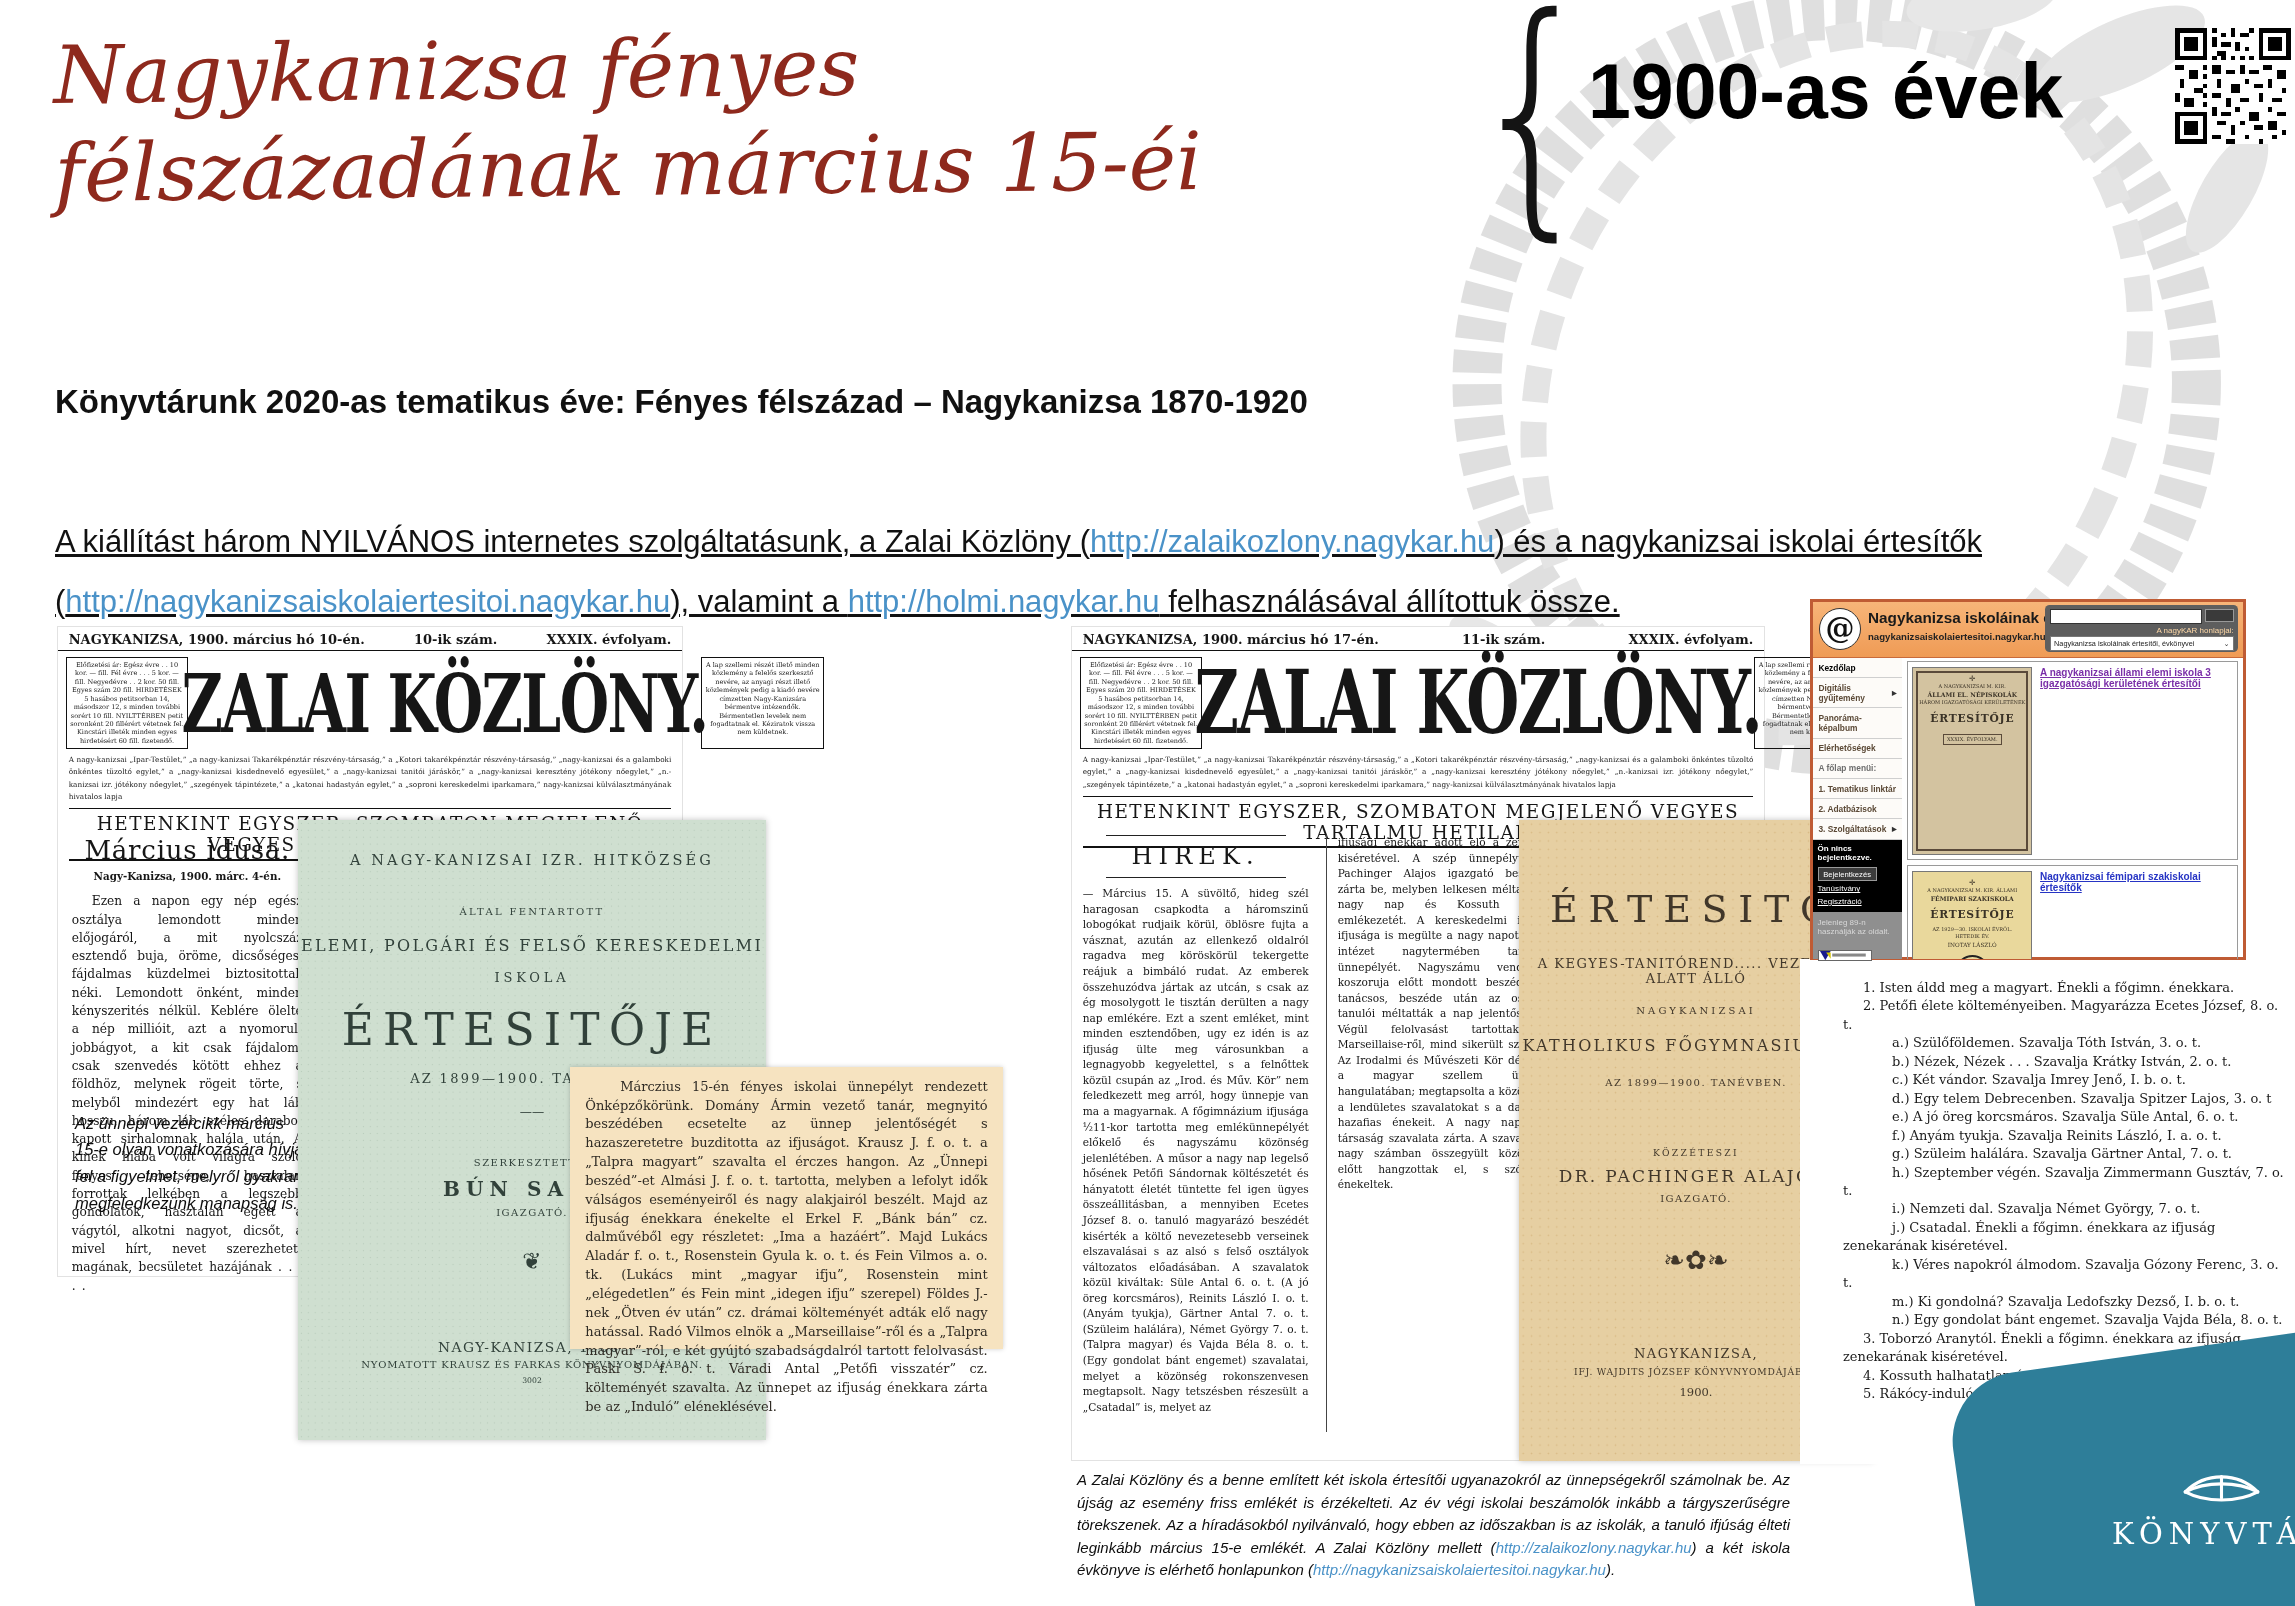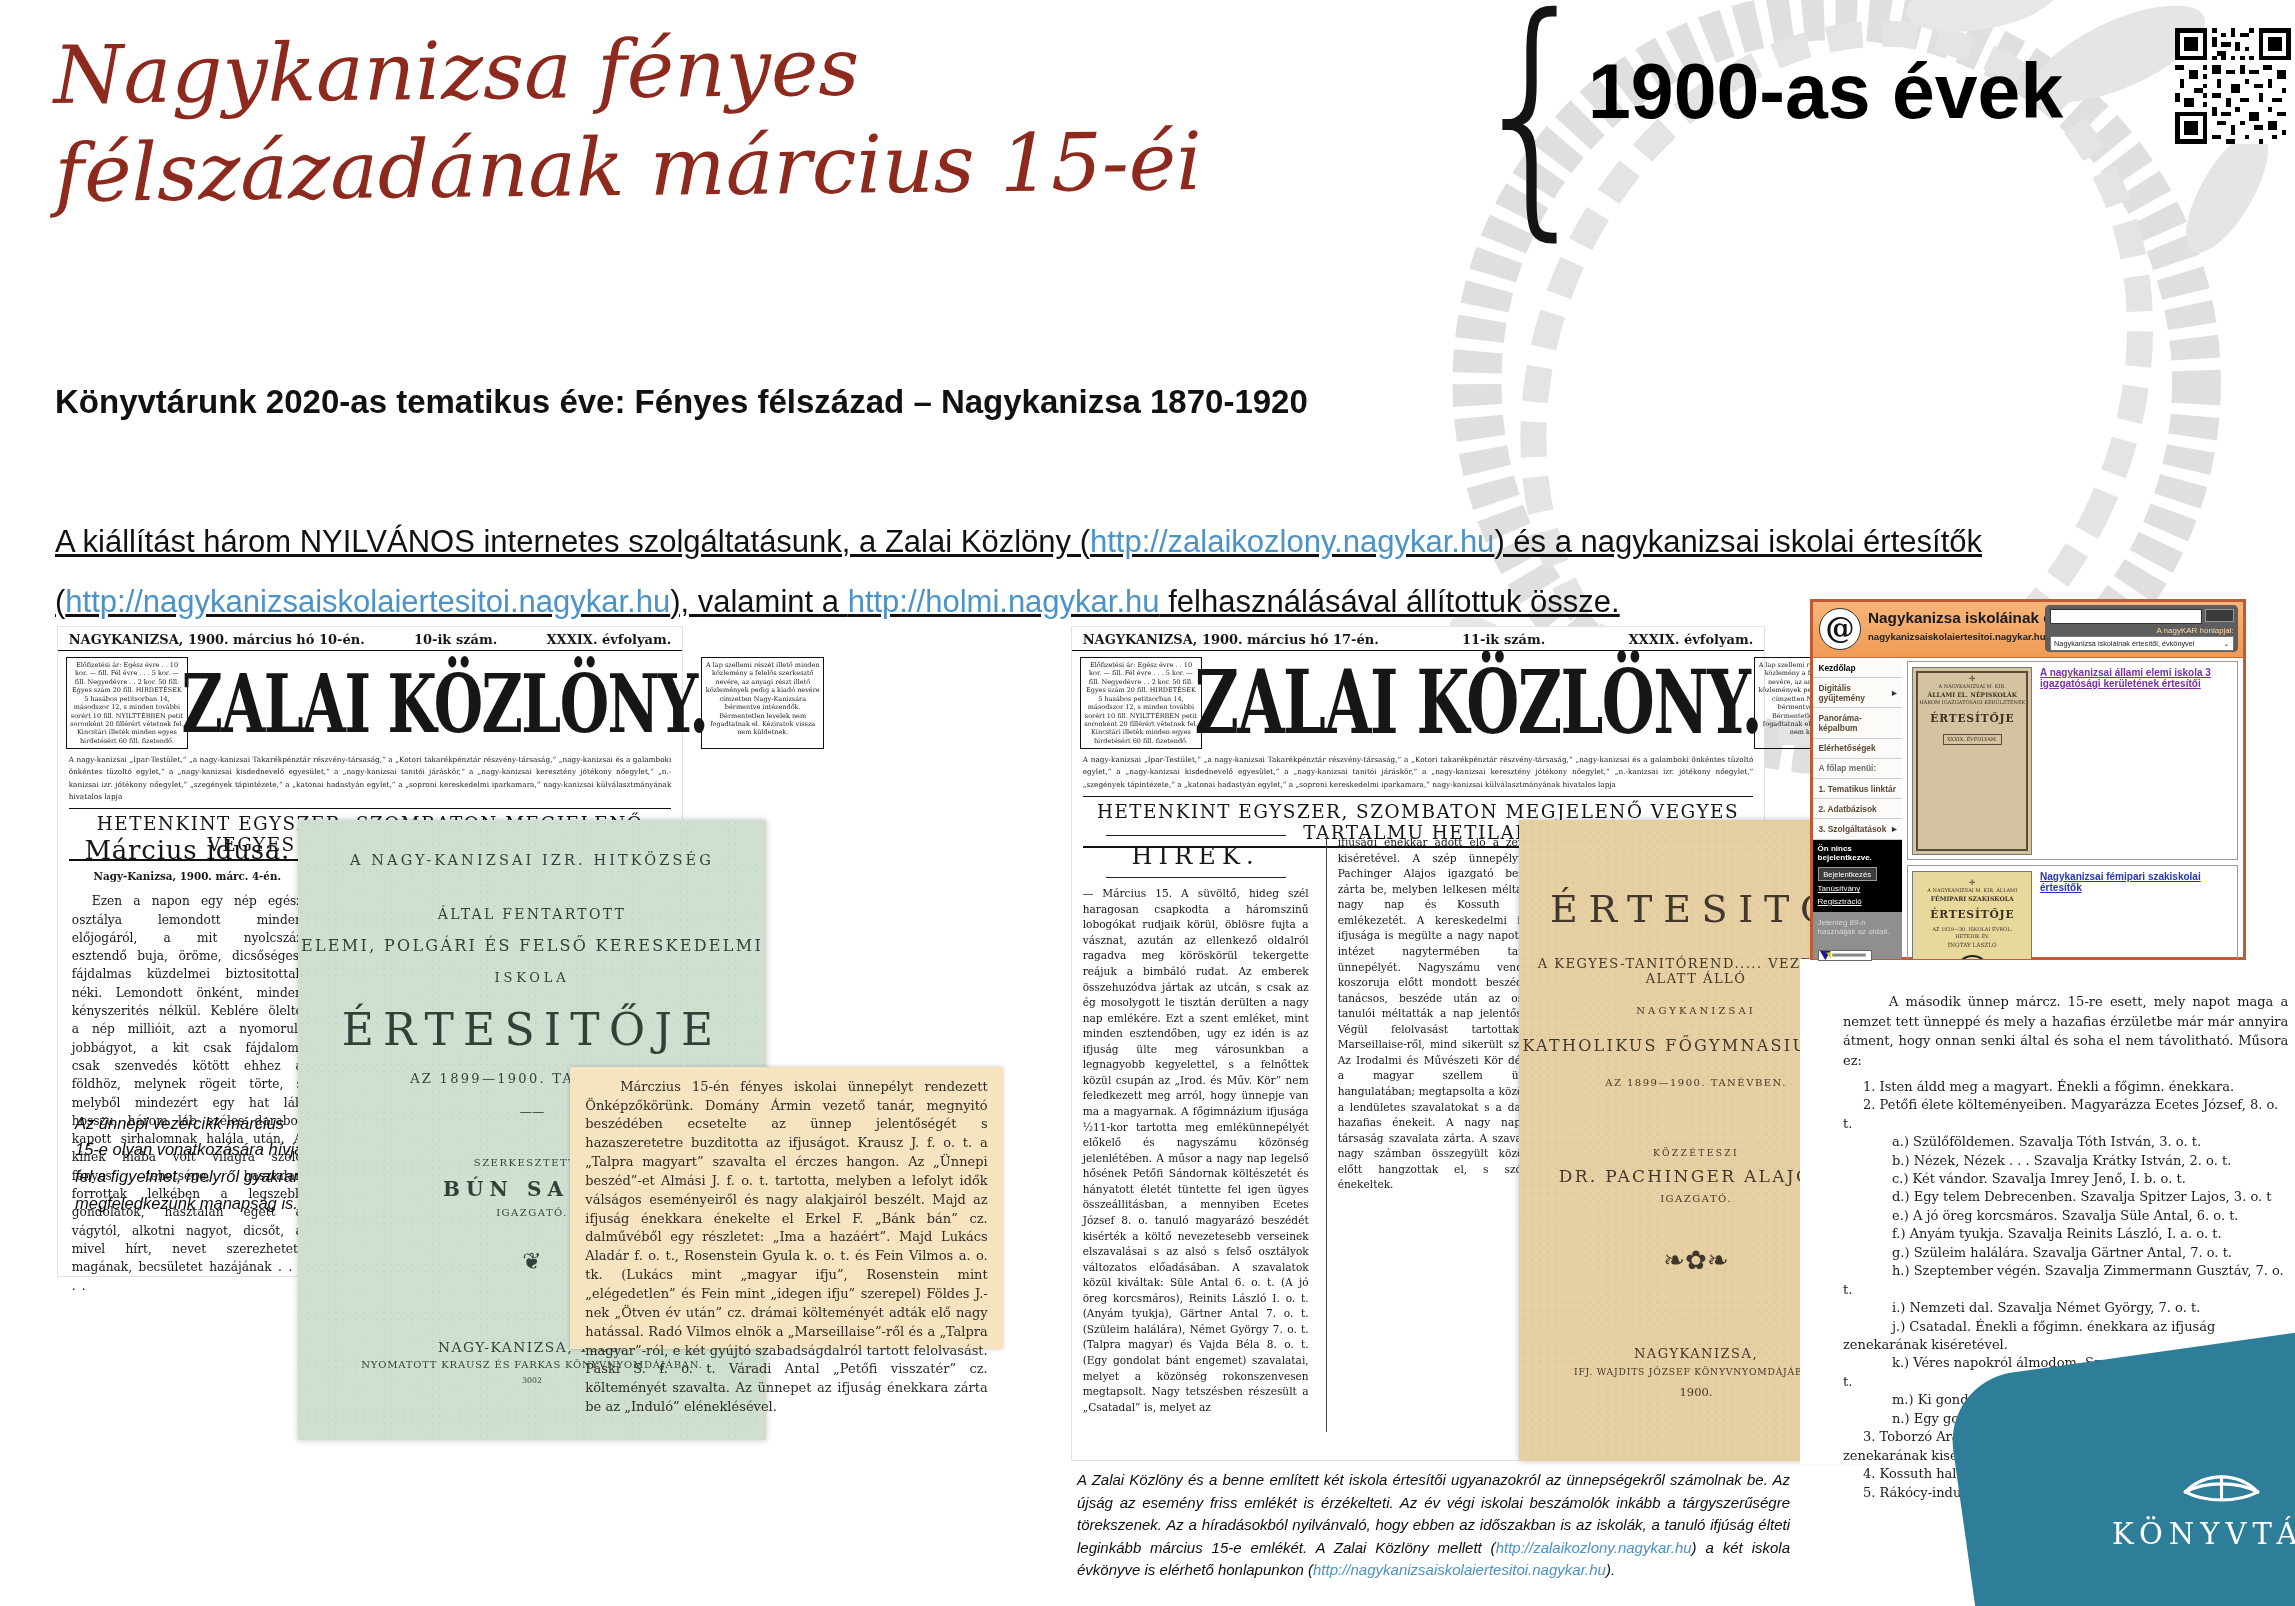--- a/index.html
+++ b/index.html
@@ -240,21 +240,21 @@
     <div class="article1">
       <div class="art-head">Március idusa.</div>
       <div class="art-date">Nagy-Kanizsa, 1900. márc. 4-én.</div>
       <div class="art-body">Ezen a napon egy nép egész osztálya lemondott minden előjogáról, a mit nyolcszáz esztendő buja, öröme, dicsőséges, fájdalmas küzdelmei biztositottak néki. Lemondott önként, minden kényszerités nélkül. Keblére ölelte a nép millióit, azt a nyomorult jobbágyot, a kit csak fájdalom, csak szenvedés kötött ehhez a földhöz, melynek rögeit törte, s melyből mindezért egy hat láb hosszu, három láb széles darabot kapott sirhalomnak halála után. A kinek hiába volt világra szóló fényes tehetsége, hasztalan forrottak lelkében a legszebb gondolatok, hasztalan égett a vágytól, alkotni nagyot, dicsőt, a mivel hírt, nevet szerezhetett magának, becsületet hazájának . . . . .</div>
     </div>
   </section>
   <p class="note note1">Az ünnepi vezércikk március 15-e olyan vonatkozására hívja fel a figyelmet, melyről gyakran megfeledkezünk manapság is.</p>
 
   <section class="booklet green">
     <div class="bk-l" style="top:32px;font-size:14.5px;letter-spacing:3.1px;">A NAGY-KANIZSAI IZR. HITKÖZSÉG</div>
-    <div class="bk-l" style="top:86px;font-size:14px;letter-spacing:2.3px;">ÁLTAL FENTARTOTT</div>
+    <div class="bk-l" style="top:86px;font-size:10px;letter-spacing:2.3px;">ÁLTAL FENTARTOTT</div>
     <div class="bk-l" style="top:116px;font-size:16px;letter-spacing:2.3px;">ELEMI, POLGÁRI ÉS FELSŐ KERESKEDELMI</div>
     <div class="bk-l" style="top:150px;font-size:13px;letter-spacing:3.8px;">ISKOLA</div>
     <div class="bk-l" style="top:184px;font-size:44px;letter-spacing:9.2px;">ÉRTESITŐJE</div>
     <div class="bk-l" style="top:251px;font-size:13px;letter-spacing:2.3px;">AZ 1899—1900. TANÉVRŐL.</div>
     <div class="bk-l" style="top:285px;">——</div>
     <div class="bk-l" style="top:337px;font-size:10px;letter-spacing:1.5px;">SZERKESZTETTE:</div>
     <div class="bk-l" style="top:357px;font-size:20px;letter-spacing:6.1px;font-weight:bold;">BÚN SAMU</div>
     <div class="bk-l" style="top:387px;font-size:10px;letter-spacing:1.5px;">IGAZGATÓ.</div>
     <div class="bk-l" style="top:428px;font-size:23px;">❦</div>
     <div class="bk-l" style="top:519px;font-size:13.8px;letter-spacing:1.5px;">NAGY-KANIZSA, 1900.</div>
@@ -389,21 +389,20 @@
             <div class="nfsz">NFSz</div>
           </div>
           <a class="row-link rl2">Nagykanizsai fémipari szakiskolai értesítők</a>
         </div>
 
       </div>
     </div>
   </section>
 
   <section class="program">
-    <p class="pg-intro">A második ünnep márcz. 15-re esett, mely napot maga a nemzet tett ünneppé és mely a hazafias érzületbe már már annyira átment, hogy onnan senki által és soha el nem távolitható. Műsora ez:</p>
     <div>
         <div class="pg-n">1. Isten áldd meg a magyart. Énekli a főgimn. énekkara.</div>
         <div class="pg-n">2. Petőfi élete költeményeiben. Magyarázza Ecetes József, 8. o. t.</div>
         <div class="pg-l">a.) Szülőföldemen. Szavalja Tóth István, 3. o. t.</div>
         <div class="pg-l">b.) Nézek, Nézek . . . Szavalja Krátky István, 2. o. t.</div>
         <div class="pg-l">c.) Két vándor. Szavalja Imrey Jenő, I. b. o. t.</div>
         <div class="pg-l">d.) Egy telem Debrecenben. Szavalja Spitzer Lajos, 3. o. t</div>
         <div class="pg-l">e.) A jó öreg korcsmáros. Szavalja Süle Antal, 6. o. t.</div>
         <div class="pg-l">f.) Anyám tyukja. Szavalja Reinits László, I. a. o. t.</div>
         <div class="pg-l">g.) Szüleim halálára. Szavalja Gärtner Antal, 7. o. t.</div>

